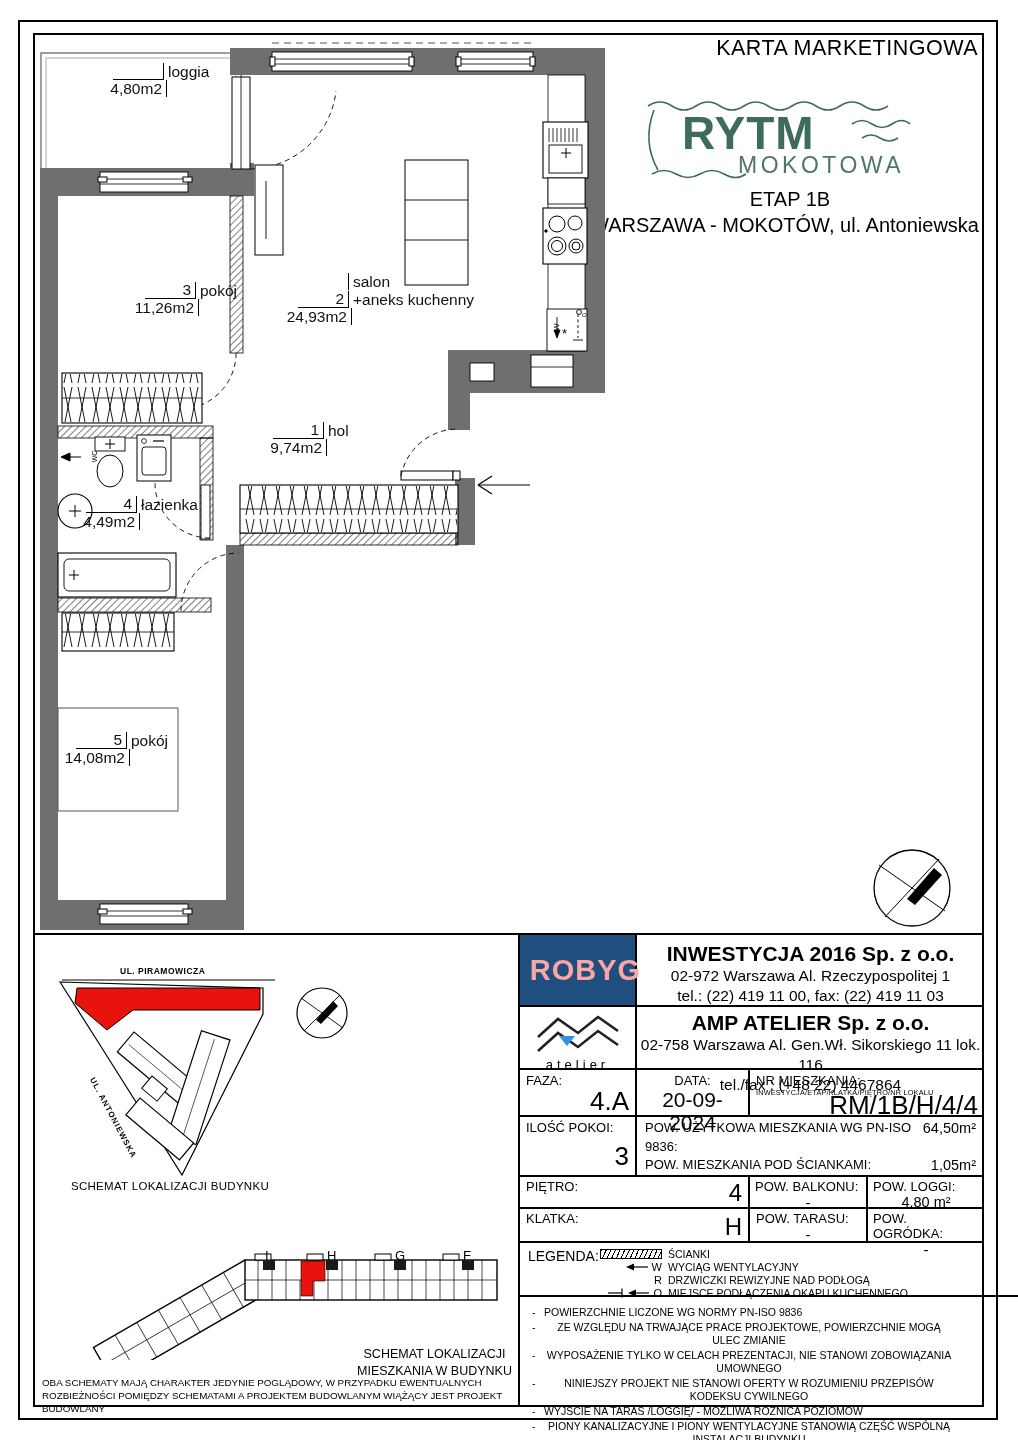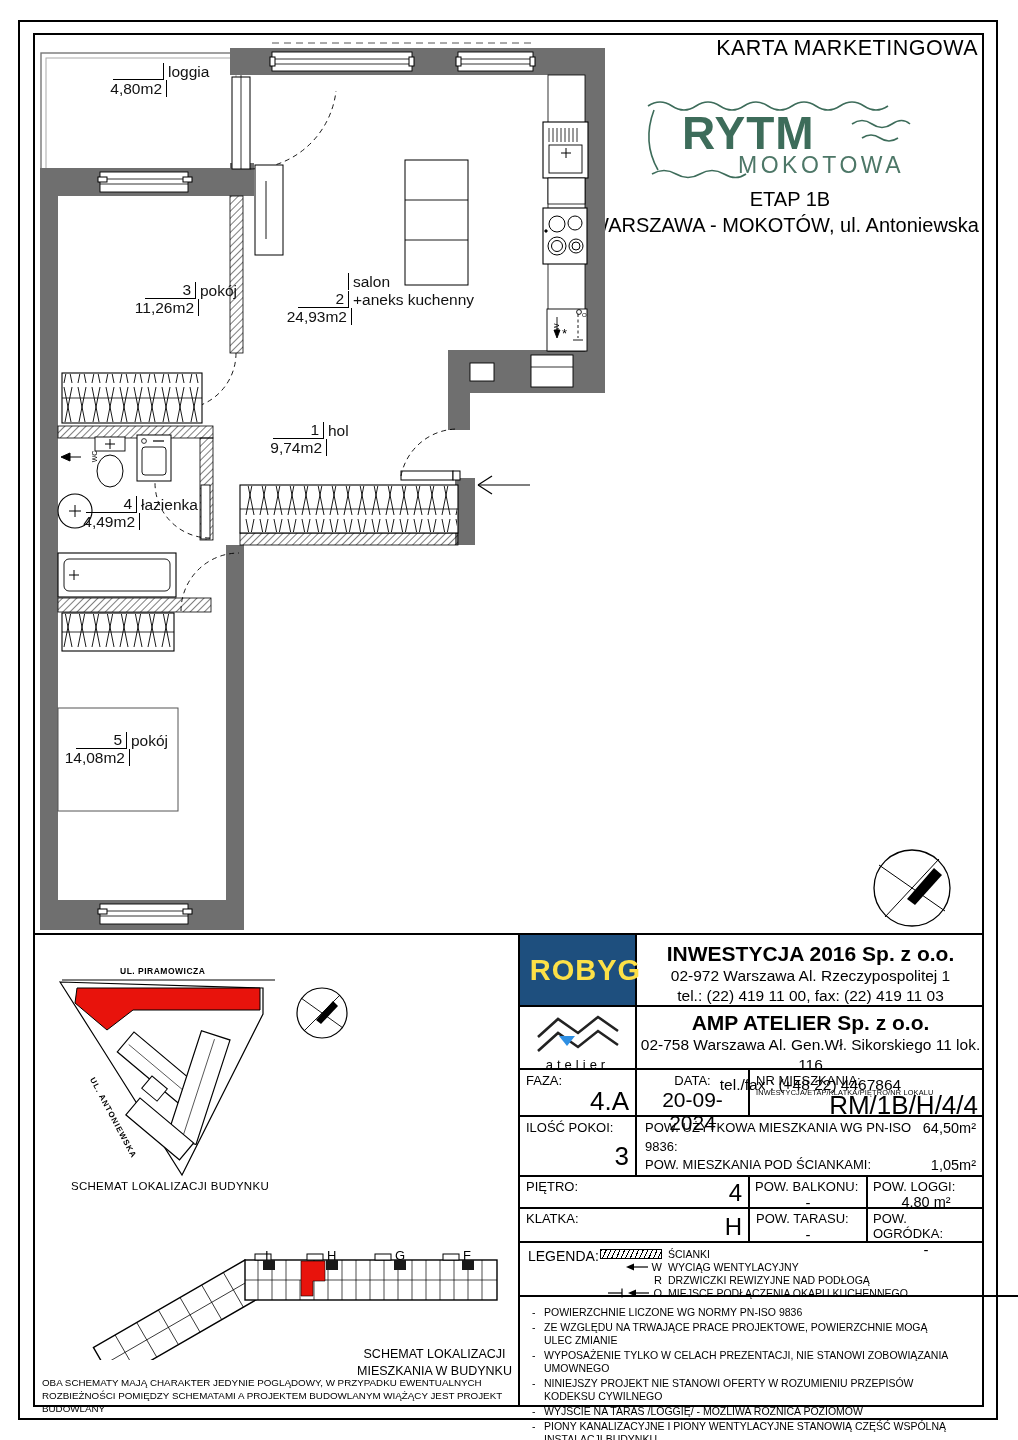--- a/index.html
+++ b/index.html
@@ -27,21 +27,21 @@
   
   .streettop { left:80px; top:16px; font-size:8.5px; font-weight:bold; letter-spacing:.5px; position:absolute; }
   .streetleft { left:56px; top:126px; font-size:8px; font-weight:bold; letter-spacing:1px; position:absolute; transform:rotate(62deg); transform-origin:0 0; }
   .sitecap { position:absolute; left:5px; top:230px; width:250px; text-align:center; font-size:11.5px; letter-spacing:.3px; }
   .stair { position:absolute; top:1248px; font-size:13px; }
   .bldgcap { left:347px; top:1346px; width:175px; text-align:center; font-size:12.5px; line-height:17px; }
   .disclaimer { left:42px; top:1376px; width:478px; font-size:9.8px; line-height:13px; }
   
   .cell { position:absolute; }
   .navycell { background:#1e4f7e; display:flex; align-items:center; justify-content:center; }
-  .robyg { color:#fde047; font-weight:bold; font-size:29px; letter-spacing:1px;margin-left:16px; }
+  .robyg { color:#fca5a5; font-weight:bold; font-size:29px; letter-spacing:1px;margin-left:16px; }
   .coinfo { text-align:center; padding-top:6px; }
   .coname { font-size:21px; font-weight:bold; line-height:25px; }
   .coline { font-size:15.5px; line-height:20px; }
   .lab { font-size:13px; }
   .sublab { font-size:7.3px; letter-spacing:.2px; }
   .bigval { font-size:26px; line-height:26px; }
   .arearow { display:flex; justify-content:space-between; font-size:13px; line-height:18.5px; }
   .areaval { font-size:14.5px; }
   .dashval { text-align:center; font-size:15px; }
   .legrow { display:flex; align-items:center; height:13.2px; }
@@ -532,21 +532,21 @@
                 <line x1="25" y1="5" x2="41" y2="5" stroke="#000" stroke-width="1.2"></line>
                 <polygon points="20,5 28,1.5 28,8.5" fill="#000"></polygon>
               </svg>
             <span>O</span>
           </span>
           <span class="legtxt">MIEJSCE PODŁĄCZENIA OKAPU KUCHENNEGO</span>
         </div>
       </div>
     </div>
 
-    <div class="cell" style="left:0;top:362px;width:444px;height:108px;padding:9px 10px 0 10px;">
+    <div class="cell" style="left:0;top:362px;width:444px;height:108px;padding:9px 10px 0 10px;text-align:center;">
       <div class="noterow">
           <span class="dash"></span>
           <span>POWIERZCHNIE LICZONE WG NORMY PN-ISO 9836</span>
         </div>
       <div class="noterow">
           <span class="dash"></span>
           <span>ZE WZGLĘDU NA TRWAJĄCE PRACE PROJEKTOWE, POWIERZCHNIE MOGĄ ULEC ZMIANIE</span>
         </div>
       <div class="noterow">
           <span class="dash"></span>

